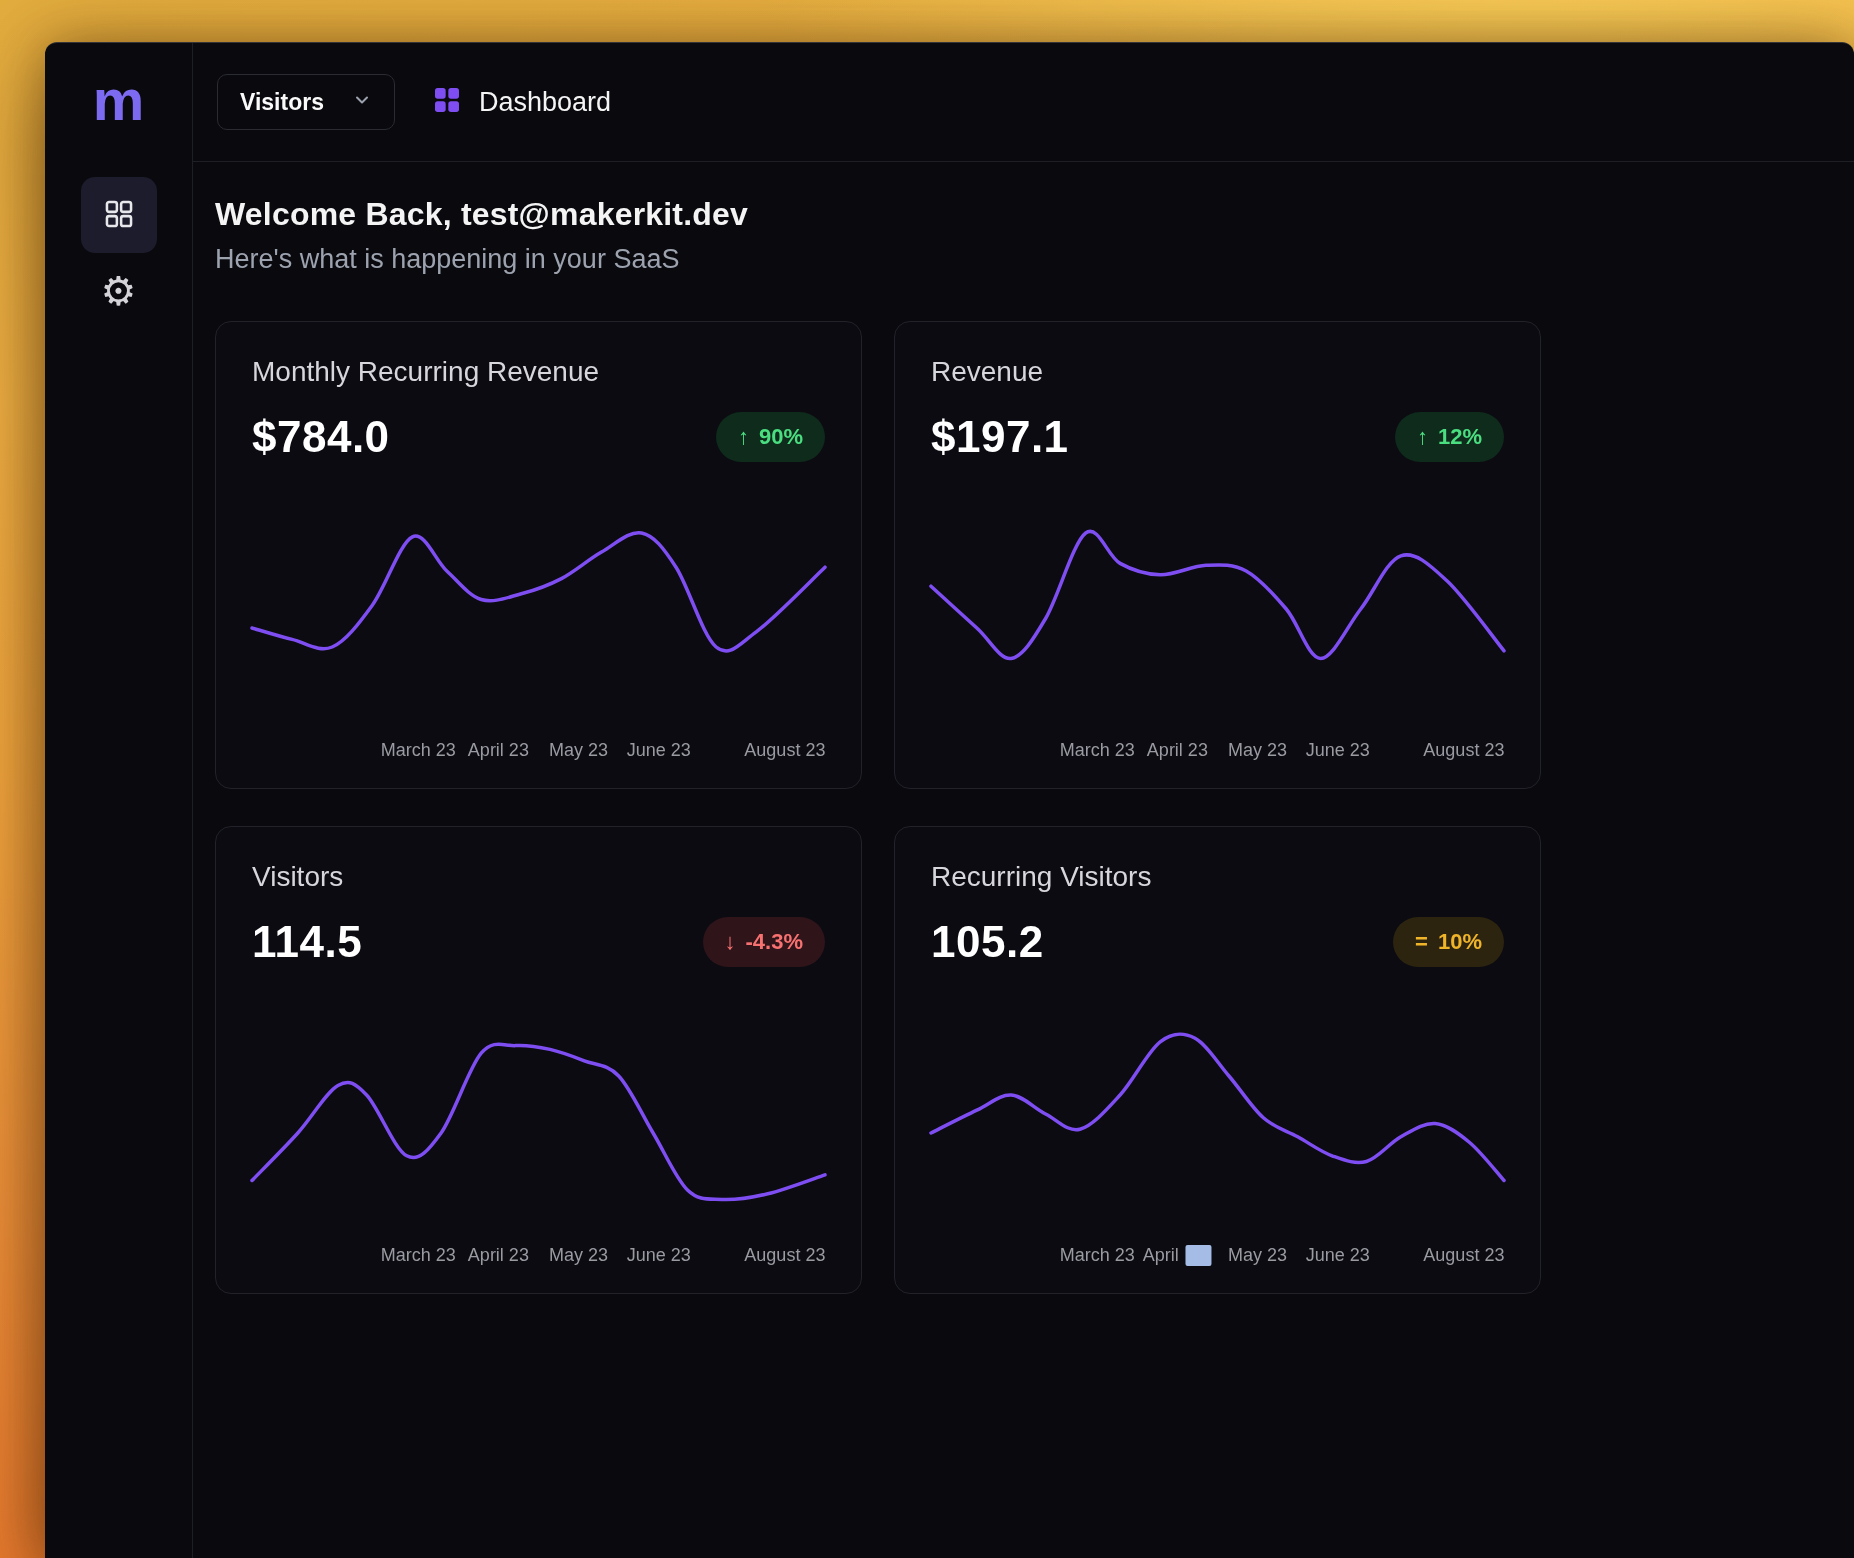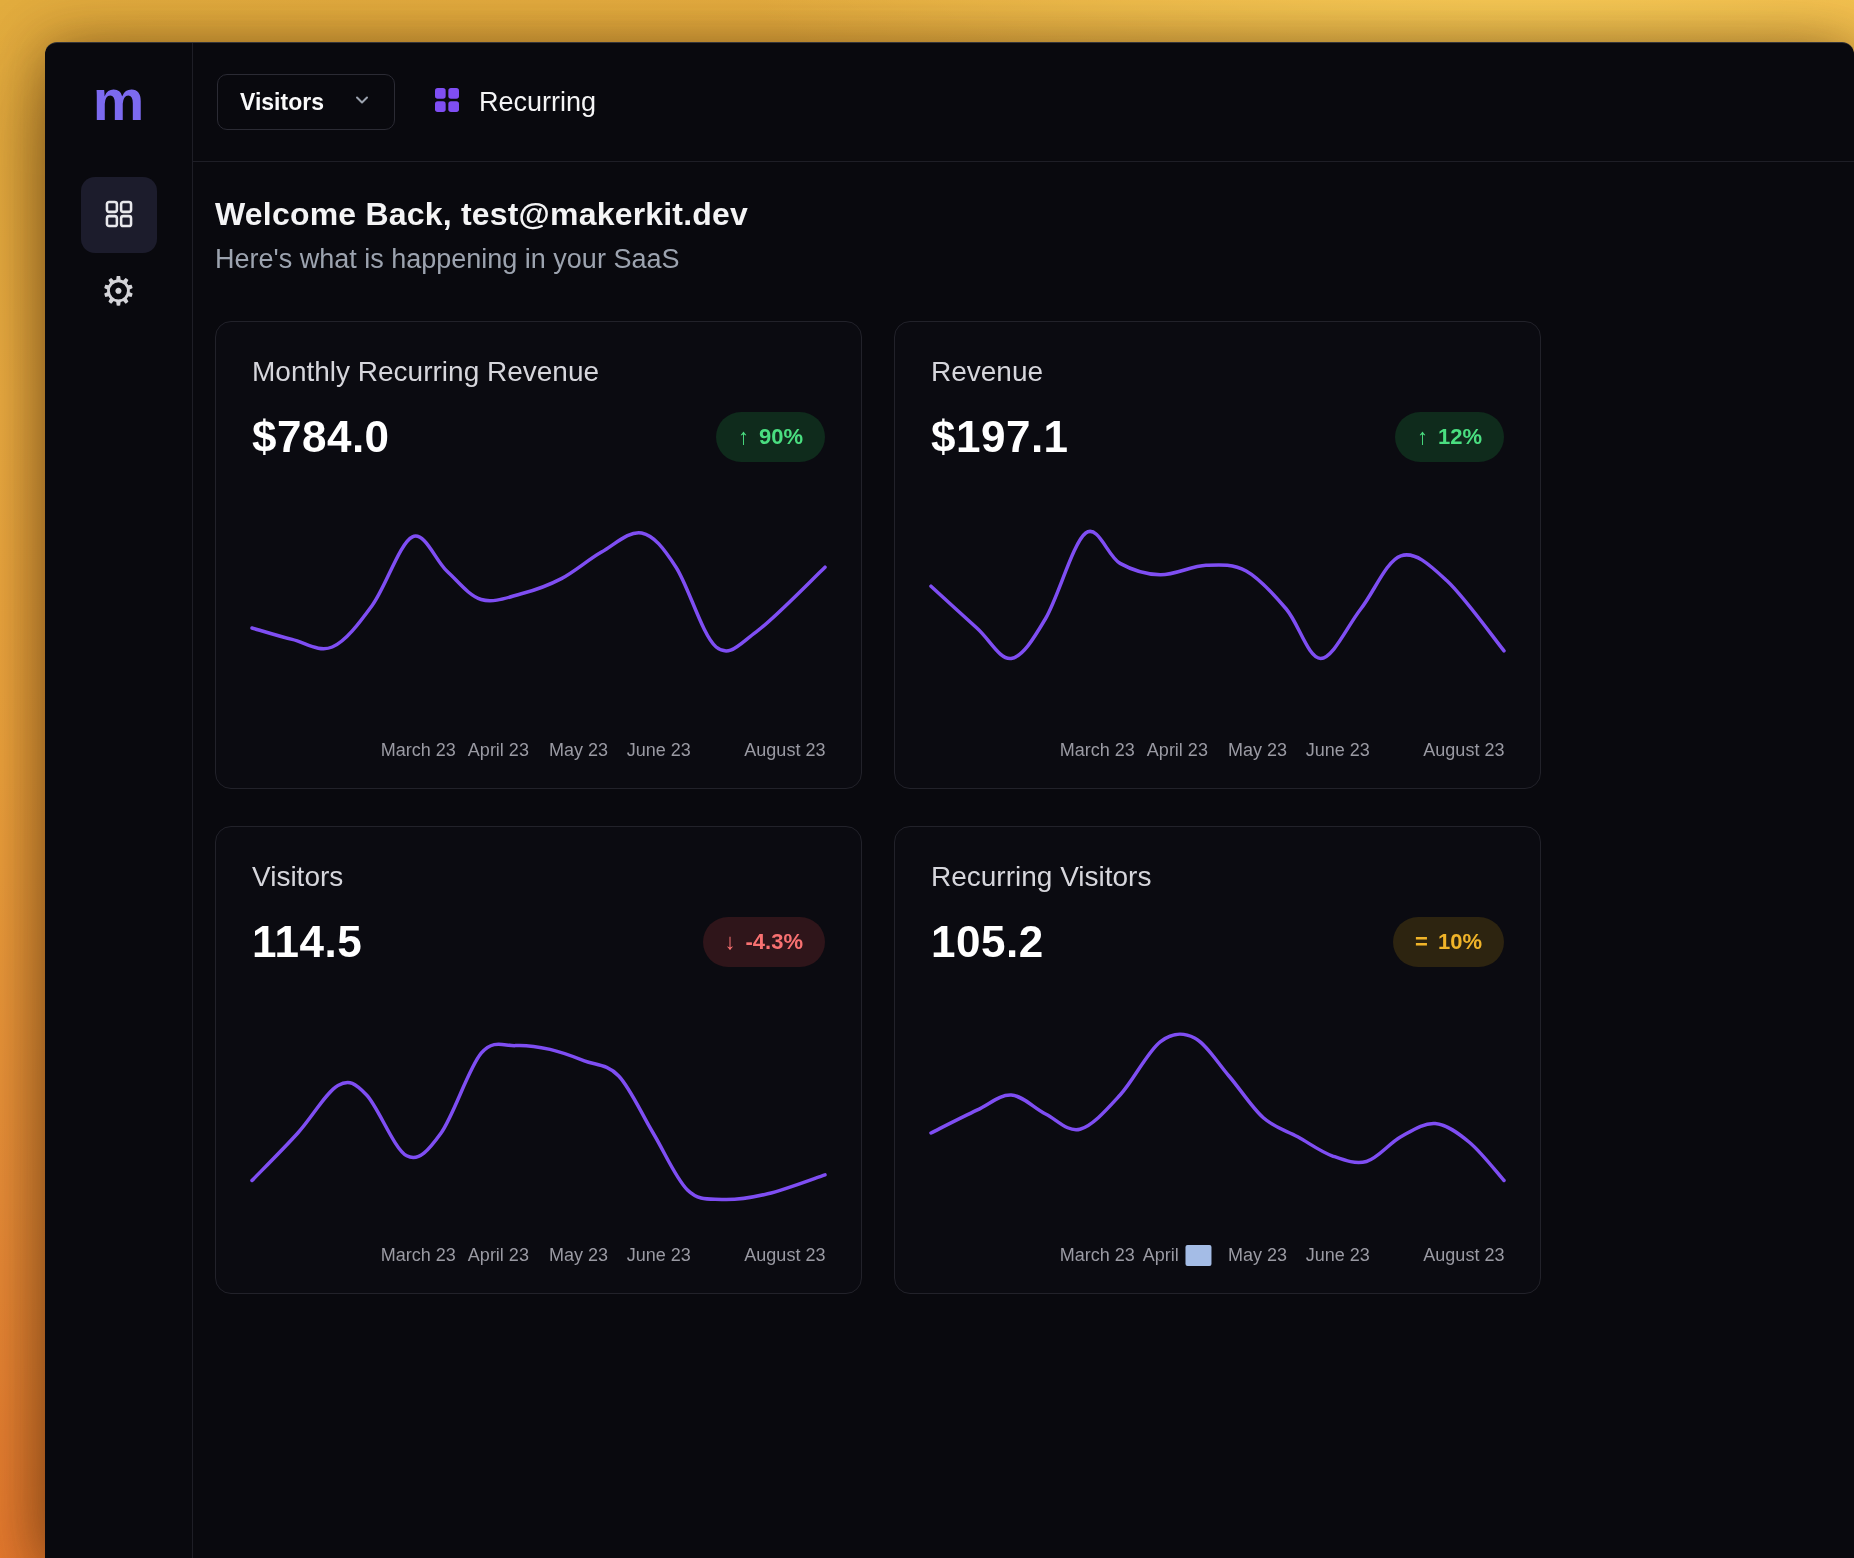--- a/index.html
+++ b/index.html
@@ -115,21 +115,21 @@
       </button>
       <div class="page-head">
         <span>
           <svg width="32" height="32" viewBox="0 0 24 24" fill="#7f4ef3">
             <rect x="3" y="3" width="8" height="8" rx="2"></rect>
             <rect x="13" y="3" width="8" height="8" rx="2"></rect>
             <rect x="3" y="13" width="8" height="8" rx="2"></rect>
             <rect x="13" y="13" width="8" height="8" rx="2"></rect>
           </svg>
         </span>
-        <span class="page-title">Recurring</span>
+        <span class="page-title">Dashboard</span>
       </div>
     </div>
 
     <div class="content">
       <h1 class="welcome-title">Welcome Back, test@makerkit.dev</h1>
       <div class="welcome-sub">Here's what is happening in your SaaS</div>
 
       <div class="cards">
 
         <section class="card">

